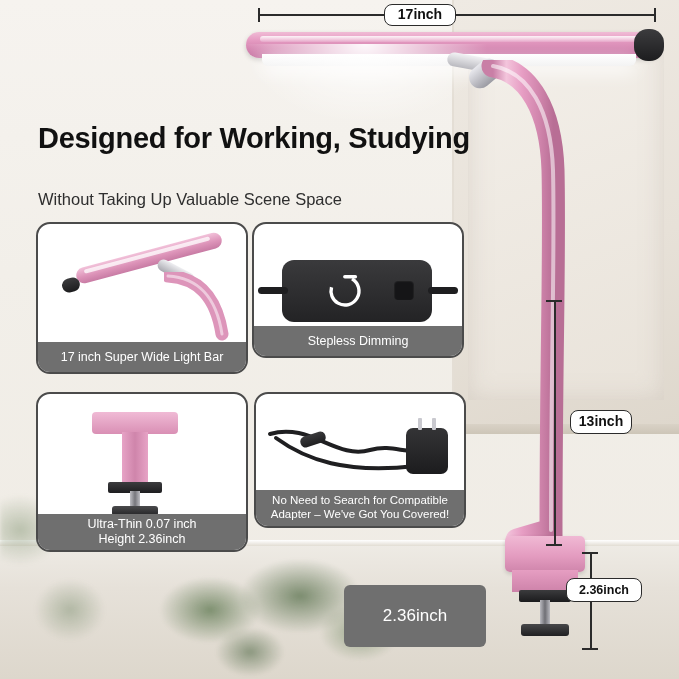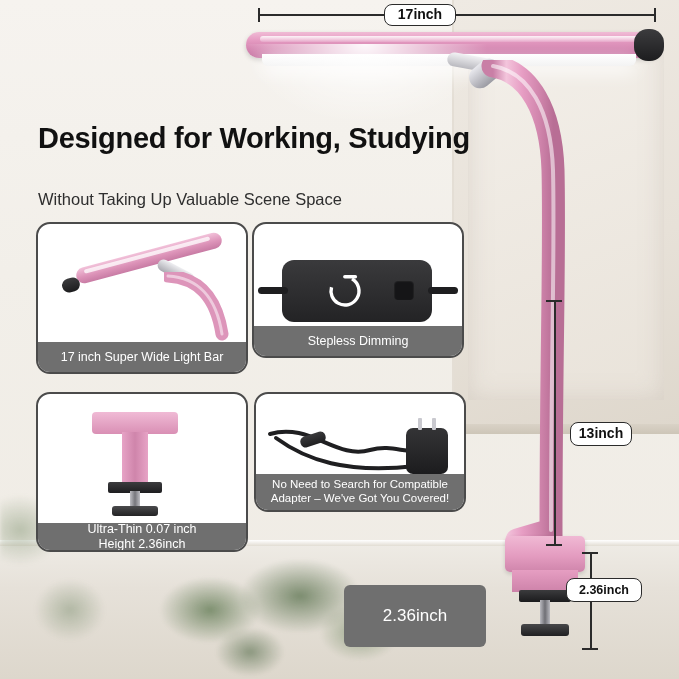--- a/index.html
+++ b/index.html
@@ -346,21 +346,21 @@
 
   <div class="tick" style="left:258px; top:14px; width:398px; height:1.6px;"></div>
   <div class="tick" style="left:258px; top:8px; width:1.6px; height:14px;"></div>
   <div class="tick" style="left:654px; top:8px; width:1.6px; height:14px;"></div>
   <div class="pill" style="left:384px; top:4px; width:72px; height:22px;">17inch</div>
 
 
   <div class="tick" style="left:554px; top:300px; width:1.6px; height:245px;"></div>
   <div class="tick" style="left:546px; top:300px; width:16px; height:1.6px;"></div>
   <div class="tick" style="left:546px; top:544px; width:16px; height:1.6px;"></div>
-  <div class="pill" style="left:570px; top:422px; width:62px; height:24px;">13inch</div>
+  <div class="pill" style="left:570px; top:410px; width:62px; height:24px;">13inch</div>
 
   <div class="tick" style="left:590px; top:552px; width:1.6px; height:98px;"></div>
   <div class="tick" style="left:582px; top:552px; width:16px; height:1.6px;"></div>
   <div class="tick" style="left:582px; top:648px; width:16px; height:1.6px;"></div>
   <div class="pill" style="left:566px; top:578px; width:76px; height:24px; font-size:12.5px;">2.36inch</div>
 
   <div class="headline">
     <div>Designed for Working, Studying</div>
   </div>
   <div class="subline">Without Taking Up Valuable Scene Space</div>
@@ -394,25 +394,25 @@
   </div>
 
   <div class="card" style="left:36px; top:392px; width:212px; height:160px;">
     <div class="card-img" style="height:124px;">
       <div class="c3-top"></div>
       <div class="c3-col"></div>
       <div class="c3-jaw"></div>
       <div class="c3-screw"></div>
       <div class="c3-knob"></div>
     </div>
-    <div class="card-cap" style="height:27px;">Ultra-Thin 0.07 inch
+    <div class="card-cap" style="height:36px;">Ultra-Thin 0.07 inch
 Height 2.36inch</div>
   </div>
 
-  <div class="card" style="left:254px; top:392px; width:212px; height:120px;">
+  <div class="card" style="left:254px; top:392px; width:212px; height:136px;">
     <div class="card-img" style="height:124px;">
       <svg class="c4-cable" viewBox="0 0 160 62">
         <path d="M4 14 C 44 2, 70 40, 104 30 C 126 24, 140 34, 152 30" fill="none" stroke="#1f1f21" stroke-width="4" stroke-linecap="round"></path>
         <path d="M10 18 C 40 40, 80 54, 150 46" fill="none" stroke="#1f1f21" stroke-width="4" stroke-linecap="round"></path>
       </svg>
       <div class="c4-switch"></div>
       <div class="c4-plug">
         <div class="c4-prong1" style="left:12px; top:-10px;"></div>
         <div class="c4-prong2" style="left:26px; top:-10px;"></div>
       </div>

